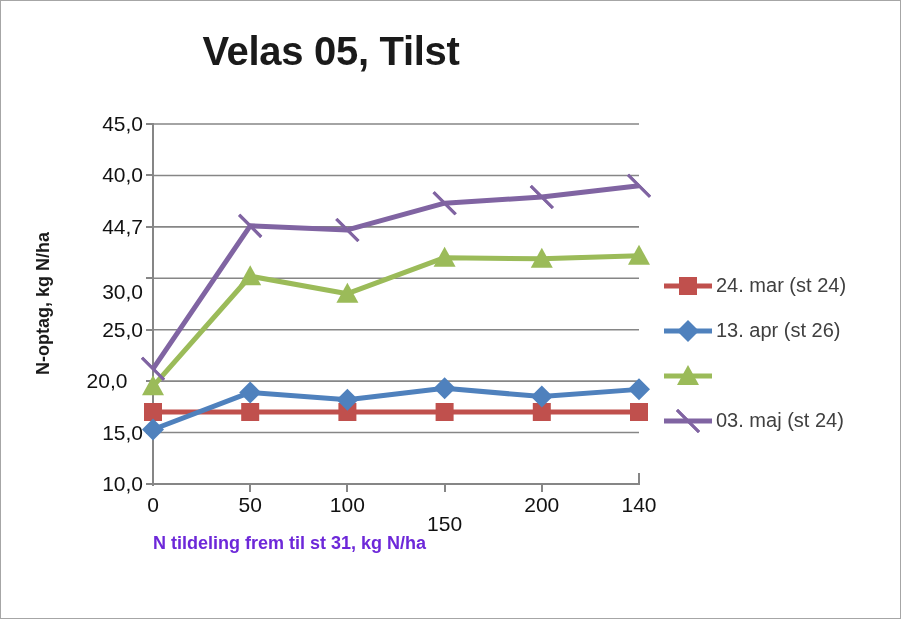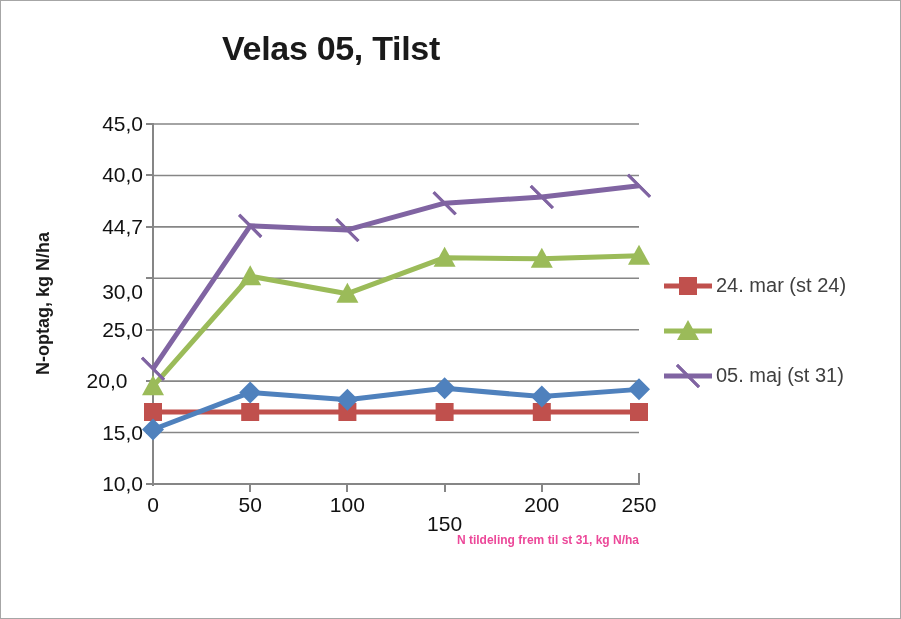--- a/index.html
+++ b/index.html
@@ -18,21 +18,21 @@
     border: 1px solid #a6a6a6;
     box-sizing: border-box;
     overflow: hidden;
   }
   #chart-title {
     position: absolute;
     left: 0;
     top: 28px;
     width: 660px;
     text-align: center;
-    font-size: 34px;
+    font-size: 40px;
     font-weight: bold;
     color: #1a1a1a;
     letter-spacing: -0.3px;
   }
   
   #plot-area {
     position: absolute;
     left: 152px;
     top: 123px;
     width: 486px;
@@ -109,24 +109,24 @@
     text-align: center;
     font-size: 21px;
     color: #111111;
   }
   
   #x-axis-title {
     position: absolute;
     left: 152px;
     top: 532px;
     width: 486px;
-    text-align: right;
-    font-size: 12px;
+    text-align: left;
+    font-size: 18px;
     font-weight: bold;
-    color: #ec4899;
+    color: #6d28d9;
   }
   #y-axis-title {
     position: absolute;
     left: -88px;
     top: 292px;
     width: 260px;
     text-align: center;
     font-size: 18px;
     font-weight: bold;
     color: #1a1a1a;
@@ -303,40 +303,51 @@
             <g>
               <rect x="17" y="3" width="18" height="18" fill="#C0504D"></rect>
             </g>
           </svg>
         </div>
         <span class="legend-label">24. mar (st 24)</span>
       </div>
       <div class="legend-row">
         <div class="legend-key">
           <svg width="52" height="24" viewBox="0 0 52 24">
+            <line x1="2" y1="12" x2="50" y2="12" stroke="#4F81BD" stroke-width="5"></line>
+            <g>
+              <polygon points="26,1 37,12 26,23 15,12" fill="#4F81BD"></polygon>
+            </g>
+          </svg>
+        </div>
+        <span class="legend-label">13. apr (st 26)</span>
+      </div>
+      <div class="legend-row">
+        <div class="legend-key">
+          <svg width="52" height="24" viewBox="0 0 52 24">
             <line x1="2" y1="12" x2="50" y2="12" stroke="#9BBB59" stroke-width="5"></line>
             <g>
               <polygon points="26,1 37,21 15,21" fill="#9BBB59"></polygon>
             </g>
           </svg>
         </div>
       </div>
       <div class="legend-row">
         <div class="legend-key">
           <svg width="52" height="24" viewBox="0 0 52 24">
             <line x1="2" y1="12" x2="50" y2="12" stroke="#8064A2" stroke-width="5"></line>
             <g>
               <line x1="15" y1="1" x2="37" y2="23" stroke="#8064A2" stroke-width="3"></line>
               <line x1="15" y1="1" x2="37" y2="23" stroke="#8064A2" stroke-width="3"></line>
             </g>
           </svg>
         </div>
-        <span class="legend-label">05. maj (st 31)</span>
+        <span class="legend-label">03. maj (st 24)</span>
       </div>
     </div>
 
 <div class="x-label" style="left: 152px;">0</div>
     <div class="x-label" style="left: 249.2px;">50</div>
     <div class="x-label" style="left: 346.4px;">100</div>
     <div class="x-label" style="left: 443.6px; margin-top: 19px;">150</div>
     <div class="x-label" style="left: 540.8px;">200</div>
-    <div class="x-label" style="left: 638px;">250</div>
+    <div class="x-label" style="left: 638px;">140</div>
   </div>
 
 </body></html>

